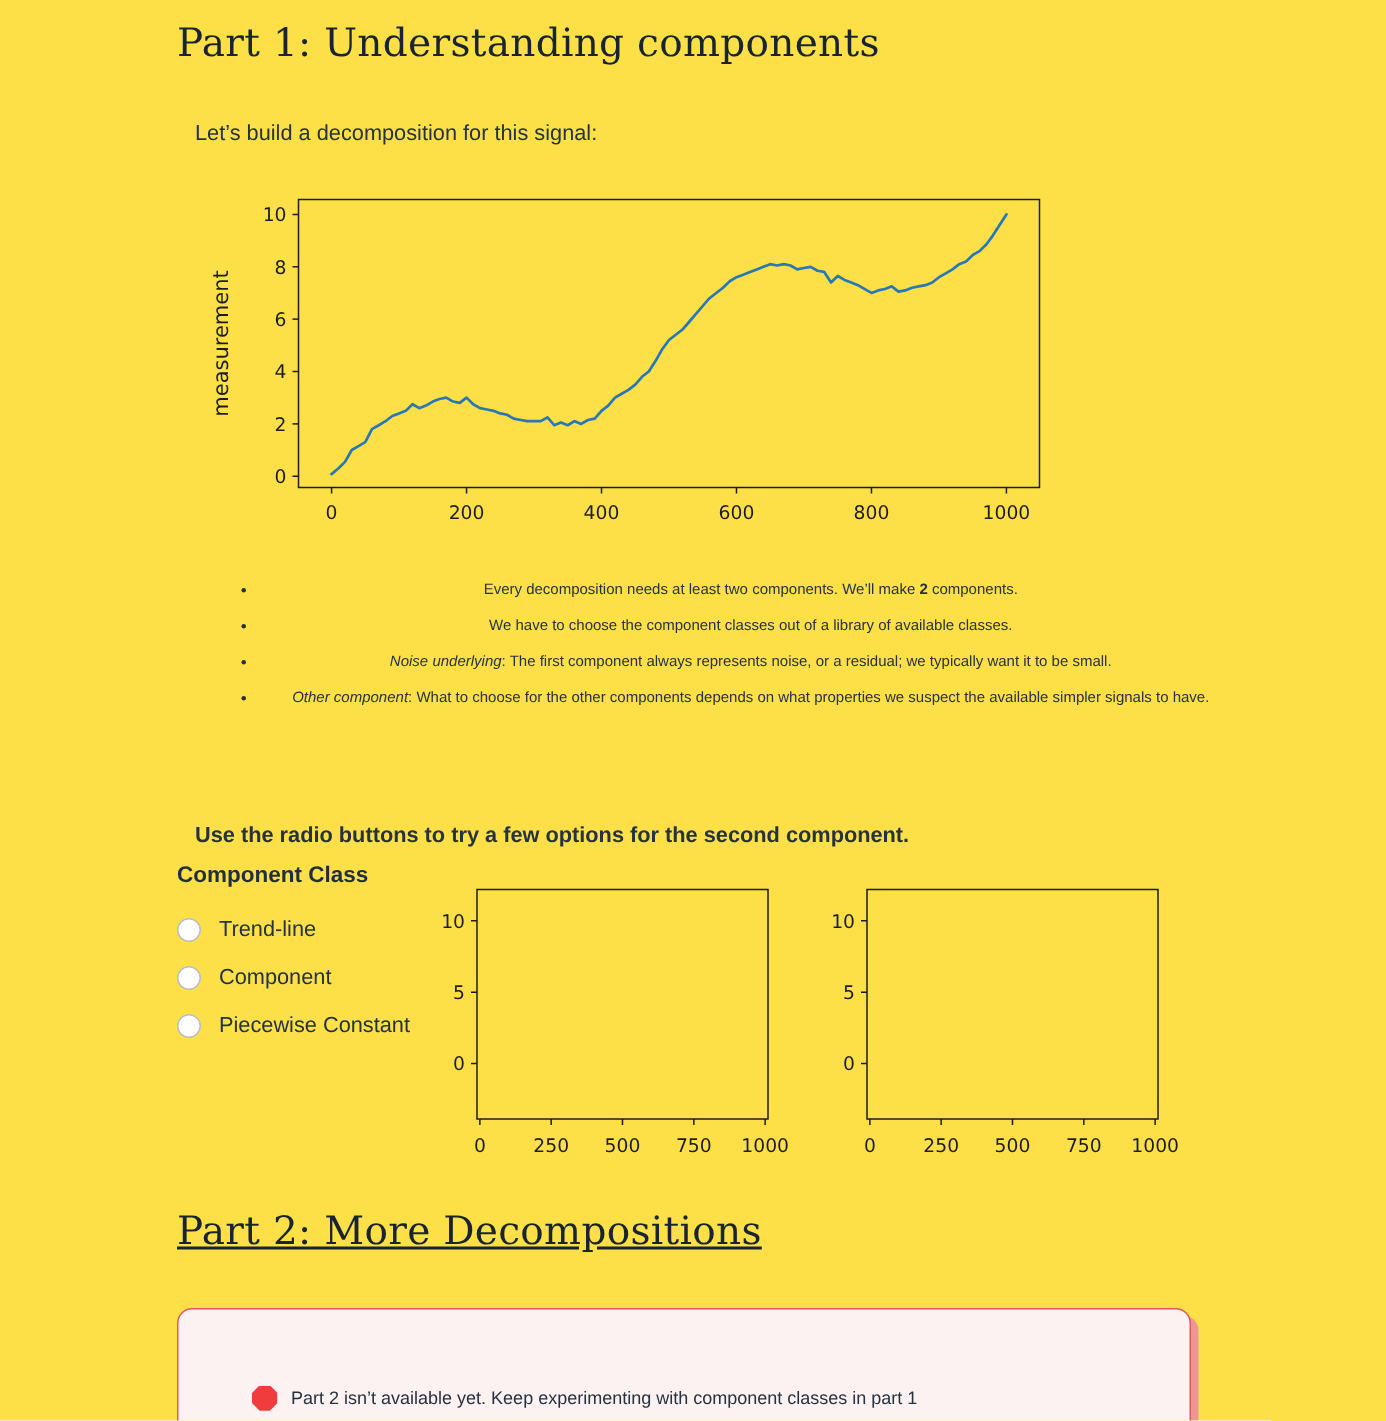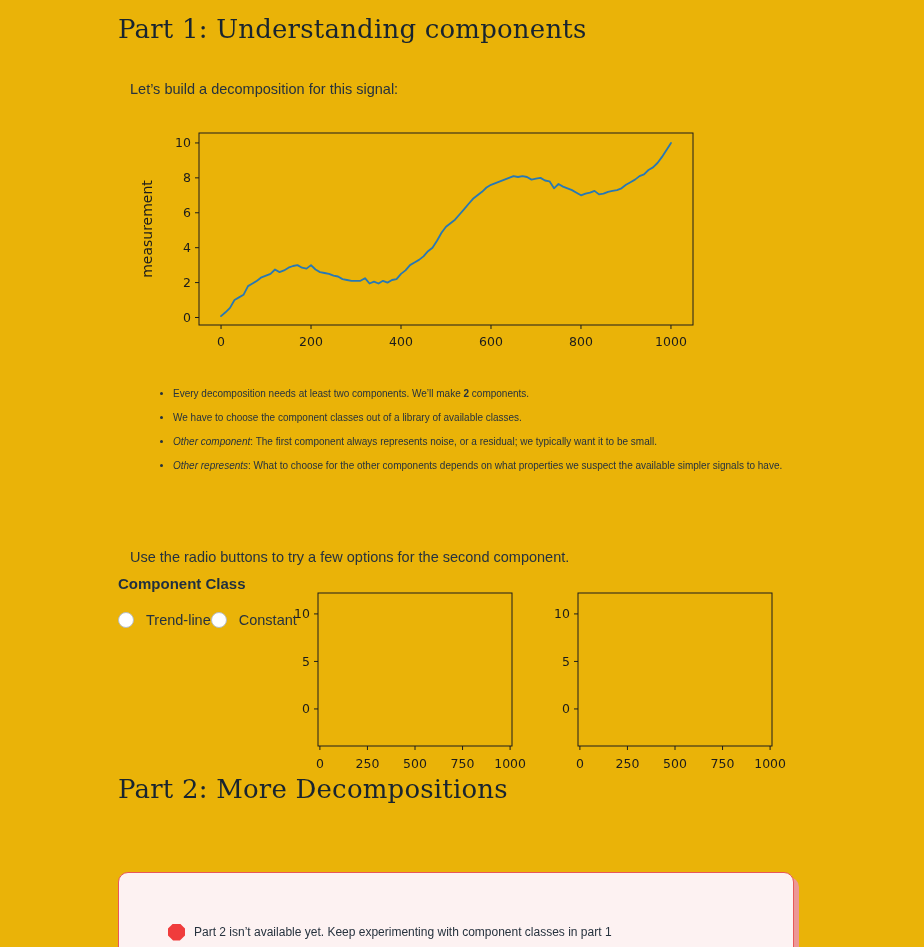--- a/index.html
+++ b/index.html
@@ -1,34 +1,34 @@
 <!DOCTYPE html>
 <html><head>
 <meta charset="utf-8">
 <style>
   html,body{margin:0;padding:0;background:#fff;}
   #page{
-    position:relative;width:924px;height:947px;background:#eab308;overflow:hidden;
-    font-family:"Liberation Sans",sans-serif;color:#26323e;
+    position:relative;width:924px;height:947px;background:#fde047;overflow:hidden;
+    font-family:"Liberation Sans",sans-serif;color:#26323e;text-align:center;
   }
   .abs{position:absolute;}
   h1.part-heading{
     margin:0;font-family:"DejaVu Serif","Liberation Serif",serif;
     font-weight:500;font-size:26px;line-height:34px;color:#182430;letter-spacing:0.2px;
   }
   .body-text{margin:12px;font-size:14.5px;line-height:22px;color:#26323e;}
   ul.bullets{
     margin:15px;padding:0 0 0 40px;width:655px;
     font-size:10px;line-height:24px;color:#26323e;
   }
   ul.bullets li{margin:0;padding:0;}
   .bold{font-weight:bold;}
   .italic{font-style:italic;}
   .component-class-label{margin:0;font-size:15px;font-weight:bold;color:#1f2f40;}
-  .radio-group{display:flex;flex-direction:row;}
+  .radio-group{display:flex;flex-direction:column;}
   .radio-row{display:flex;align-items:center;gap:12px;height:32px;cursor:pointer;}
   .radio-circle{
     width:16px;height:16px;border-radius:50%;
     border:1.5px solid #b7bdc4;background:#fff;box-sizing:border-box;flex:0 0 auto;
   }
   .radio-label{font-size:14.5px;color:#26323e;}
   svg.chart{display:block;}
   svg .tick{font:12.5px "DejaVu Sans",sans-serif;fill:#1c1c1c;}
   svg .axis-label{font:14px "DejaVu Sans",sans-serif;fill:#1c1c1c;}
   .callout{
@@ -79,36 +79,40 @@
       <text x="56" y="57.358181818181826" text-anchor="end" class="tick">8</text>
       <line x1="64" y1="17.949090909090913" x2="60" y2="17.949090909090913" stroke="#1c1c1c" stroke-width="1"></line>
       <text x="56" y="22.449090909090913" text-anchor="end" class="tick">10</text>
       <text x="17" y="104" text-anchor="middle" class="axis-label" transform="rotate(-90 17 104)">measurement</text>
       <polyline points="86.0,191.1 90.5,187.3 95.0,182.9 99.5,175.0 104.0,172.4 108.5,169.8 113.0,161.1 117.5,158.5 122.0,155.8 126.5,152.3 131.0,150.6 135.5,148.9 140.0,144.5 144.5,147.1 149.0,145.4 153.5,142.7 158.0,141.0 162.5,140.1 167.0,142.7 171.5,143.6 176.0,140.1 180.5,144.5 185.0,147.1 189.5,148.0 194.0,148.9 198.5,150.6 203.0,151.5 207.5,154.1 212.0,155.0 216.5,155.8 221.0,155.8 225.5,155.8 230.0,153.2 234.5,158.5 239.0,156.7 243.5,158.5 248.0,155.8 252.5,157.6 257.0,155.0 261.5,154.1 266.0,148.9 270.5,145.4 275.0,140.1 279.5,137.5 284.0,134.9 288.5,131.4 293.0,126.2 297.5,122.7 302.0,115.7 306.5,107.8 311.0,101.7 315.5,98.2 320.0,94.7 324.5,89.5 329.0,84.3 333.5,79.0 338.0,73.8 342.5,70.3 347.0,66.8 351.5,62.5 356.0,59.8 360.5,58.1 365.0,56.3 369.5,54.6 374.0,52.9 378.5,51.1 383.0,52.0 387.5,51.1 392.0,52.0 396.5,54.6 401.0,53.7 405.5,52.9 410.0,55.5 414.5,56.3 419.0,63.3 423.5,59.0 428.0,61.6 432.5,63.3 437.0,65.1 441.5,67.7 446.0,70.3 450.5,68.6 455.0,67.7 459.5,65.9 464.0,69.4 468.5,68.6 473.0,66.8 477.5,65.9 482.0,65.1 486.5,63.3 491.0,59.8 495.5,57.2 500.0,54.6 504.5,51.1 509.0,49.4 513.5,45.0 518.0,42.4 522.5,38.0 527.0,31.9 531.5,24.9 536.0,17.9" fill="none" stroke="#2878b5" stroke-width="1.8" stroke-linejoin="round" stroke-linecap="round"></polyline>
     </svg>
 
   <ul class="bullets abs" style="left:118px;top:367px;">
       <li><span>Every decomposition needs at least two components. We’ll make </span><span class="bold">2</span><span> components.</span></li>
       <li><span>We have to choose the component classes out of a library of available classes.</span></li>
-      <li><span class="italic">Other component</span><span>: The first component always represents noise, or a residual; we typically want it to be small.</span></li>
-      <li><span class="italic">Other represents</span><span>: What to choose for the other components depends on what properties we suspect the available simpler signals to have.</span></li>
+      <li><span class="italic">Noise underlying</span><span>: The first component always represents noise, or a residual; we typically want it to be small.</span></li>
+      <li><span class="italic">Other component</span><span>: What to choose for the other components depends on what properties we suspect the available simpler signals to have.</span></li>
     </ul>
 
-  <p class="body-text abs" style="left:118px;top:534px;">Use the radio buttons to try a few options for the second component.</p>
+  <p class="body-text abs" style="left:118px;top:534px;font-weight:bold;">Use the radio buttons to try a few options for the second component.</p>
 
   <p class="component-class-label abs" style="left:118px;top:575px;">Component Class</p>
 
   <div class="radio-group abs" style="left:118px;top:604px;">
       <label class="radio-row">
         <span class="radio-circle"></span>
         <span class="radio-label">Trend-line</span>
       </label>
       <label class="radio-row">
         <span class="radio-circle"></span>
-        <span class="radio-label">Constant</span>
+        <span class="radio-label">Component</span>
+      </label>
+      <label class="radio-row">
+        <span class="radio-circle"></span>
+        <span class="radio-label">Piecewise Constant</span>
       </label>
     </div>
 
   <svg class="chart abs" id="preview-chart-1" style="left:283px;top:588px;" width="250" height="190" viewBox="0 0 250 190">
       <rect x="35" y="5" width="194" height="153" fill="none" stroke="#1c1c1c" stroke-width="1"></rect>
       <line x1="36.90196078431372" y1="158" x2="36.90196078431372" y2="162" stroke="#1c1c1c" stroke-width="1"></line>
       <text x="36.90196078431372" y="180" text-anchor="middle" class="tick">0</text>
       <line x1="84.45098039215685" y1="158" x2="84.45098039215685" y2="162" stroke="#1c1c1c" stroke-width="1"></line>
       <text x="84.45098039215685" y="180" text-anchor="middle" class="tick">250</text>
       <line x1="132" y1="158" x2="132" y2="162" stroke="#1c1c1c" stroke-width="1"></line>
@@ -138,21 +142,21 @@
       <line x1="227.09803921568627" y1="158" x2="227.09803921568627" y2="162" stroke="#1c1c1c" stroke-width="1"></line>
       <text x="227.09803921568627" y="180" text-anchor="middle" class="tick">1000</text>
       <line x1="35" y1="120.93788819875778" x2="31" y2="120.93788819875778" stroke="#1c1c1c" stroke-width="1"></line>
       <text x="27" y="125.43788819875778" text-anchor="end" class="tick">0</text>
       <line x1="35" y1="73.4223602484472" x2="31" y2="73.4223602484472" stroke="#1c1c1c" stroke-width="1"></line>
       <text x="27" y="77.9223602484472" text-anchor="end" class="tick">5</text>
       <line x1="35" y1="25.906832298136642" x2="31" y2="25.906832298136642" stroke="#1c1c1c" stroke-width="1"></line>
       <text x="27" y="30.406832298136642" text-anchor="end" class="tick">10</text>
     </svg>
 
-  <h1 class="part-heading abs" style="left:118px;top:772px;">Part 2: More Decompositions</h1>
+  <h1 class="part-heading abs" style="left:118px;top:804px;text-decoration:underline;">Part 2: More Decompositions</h1>
 
   <div class="callout abs" style="left: 118px; top: 872px; background: rgb(253, 242, 242); border-color: rgb(232, 87, 90); box-shadow: rgb(236, 151, 150) 5px 5px 0px 0px;">
     <div class="callout-row">
       <span class="danger-icon" style="background: rgb(240, 60, 60);"></span>
       <span class="callout-text">Part 2 isn’t available yet. Keep experimenting with component classes in part 1</span>
     </div>
   </div>
 
 </div>
 

